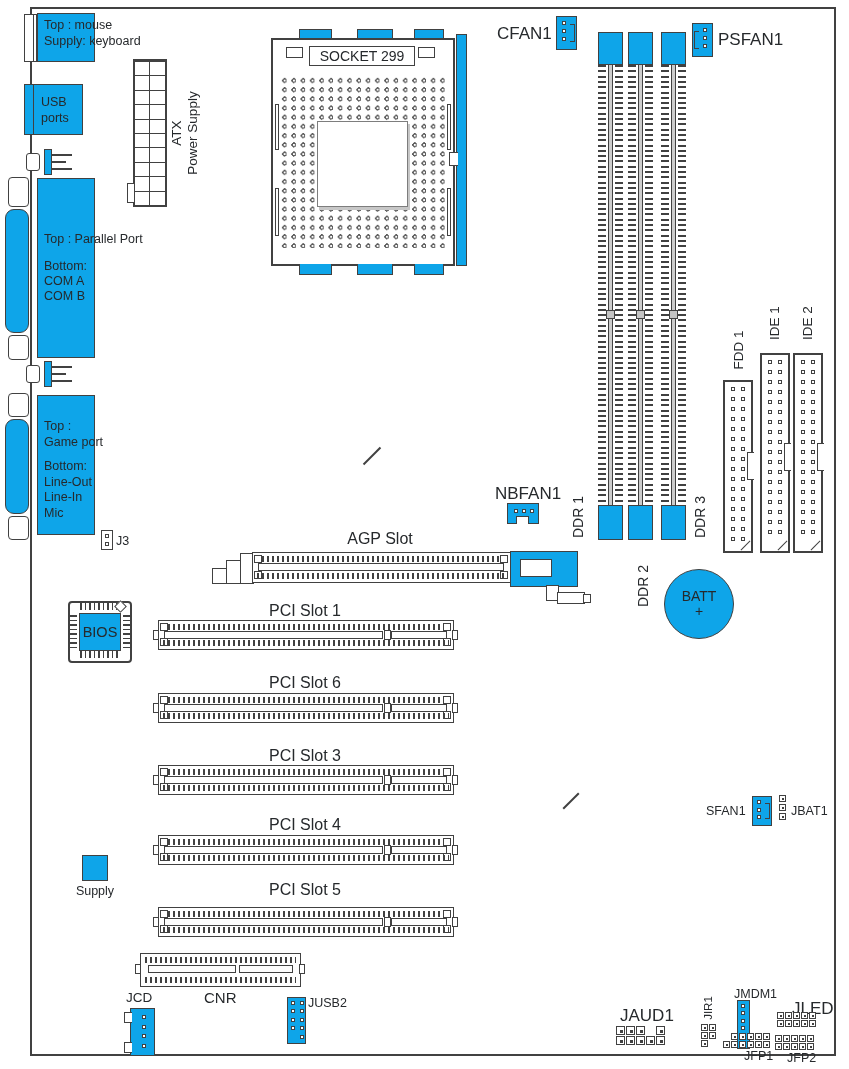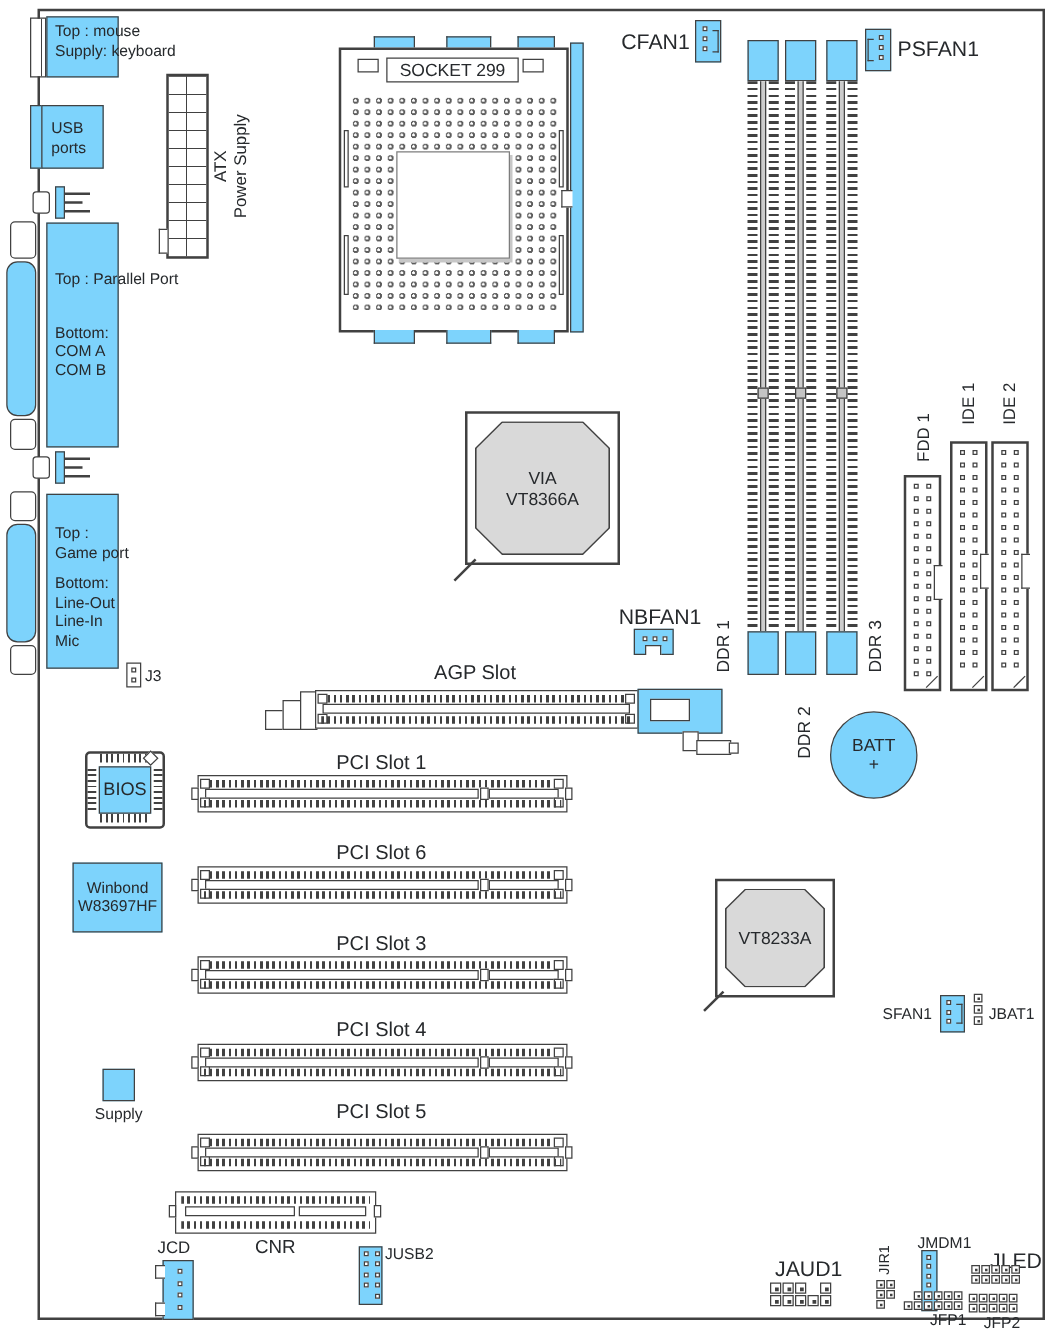--- a/index.html
+++ b/index.html
@@ -2,21 +2,21 @@
 <html><head>
 <meta charset="utf-8">
 <style>
   :root{--line:#414141;--txt:#26292c;--chip:#d9d9d9}
   *{box-sizing:border-box;margin:0;padding:0}
   body{background:#fff}
   #canvas{position:relative;width:849px;height:1069px;background:#fff;
     font-family:"Liberation Sans",sans-serif;color:var(--txt);overflow:hidden}
   .a{position:absolute}
   .bd{border:2px solid var(--line);background:#fff}
-  .bd15{border:1.5px solid var(--line);background:#7dd3fc}
+  .bd15{border:1.5px solid var(--line);background:#0ea5e9}
   .bd1{border:1px solid var(--line);background:#fff}
   .lbl{position:absolute;white-space:nowrap;font-size:17px;line-height:1.15}
   .s12{font-size:12.5px}.s14{font-size:14px}.s145{font-size:16px}.s11{font-size:11.5px}
   .ctr{text-align:center}
   .rot{transform:rotate(-90deg)}
   .lines{position:absolute;white-space:nowrap;font-size:12.5px;line-height:15.5px}
   
   .pinfield{position:absolute;background-image:radial-gradient(circle at 4.5px 4.5px,transparent 0 1.1px,#5c5c5c 1.2px 2.4px,transparent 2.5px);background-size:9.3px 9.2px}
   
   .slotbody{position:absolute;border:1.5px solid var(--line);background:#fff}
@@ -80,21 +80,21 @@
     <div class="a bd15" style="left:44px;top:361px;width:8px;height:26px"></div>
     <div class="a" style="left:52px;top:366px;width:20px;height:2px;background:var(--line)"></div>
     <div class="a" style="left:52px;top:373px;width:14px;height:2px;background:var(--line)"></div>
     <div class="a" style="left:52px;top:380px;width:20px;height:2px;background:var(--line)"></div>
   </div>
 
   <div class="a bd1" style="left:8px;top:177px;width:21px;height:30px;border-radius:4px"></div>
   <div class="a bd15" style="left:5px;top:209px;width:24px;height:124px;border-radius:9px"></div>
   <div class="a bd1" style="left:8px;top:335px;width:21px;height:25px;border-radius:4px"></div>
   <div class="a bd15" style="left:37px;top:178px;width:58px;height:180px"></div>
-  <div class="lines" style="left:44px;top:216px">
+  <div class="lines" style="left:44px;top:232px">
     <div>Top : Parallel Port</div>
   </div>
   <div class="lines" style="left:44px;top:259px;line-height:15px">
     <div>Bottom:</div>
     <div>COM A</div>
     <div>COM B</div>
   </div>
 
   <div class="a bd1" style="left:8px;top:393px;width:21px;height:24px;border-radius:4px"></div>
   <div class="a bd15" style="left:5px;top:419px;width:24px;height:95px;border-radius:9px"></div>
@@ -317,29 +317,20 @@
         <div class="pin"></div>
         <div class="pin"></div>
         <div class="pin"></div>
         <div class="pin"></div>
         <div class="pin"></div>
       </div>
     <div class="a" style="left:22px;top:88px;width:7px;height:28px;background:#fff;border:1px solid var(--line);border-right:0"></div>
     <div class="diag" style="left:14px;top:190px;width:13px"></div>
   </div>
 
-  <div class="a bd" style="left:372px;top:329px;width:124px;height:123px">
-    <div class="oct" style="inset:6px">
-        <div class="oct-in"></div>
-      </div>
-    <div class="chiptxt">
-      <div>VIA</div>
-      <div>VT8366A</div>
-    </div>
-  </div>
   <div class="a" style="left:360px;top:455px;width:24px;height:0;border-top:2px solid var(--line);transform:rotate(-45deg)"></div>
 
   <div class="lbl" style="left:495px;top:484px">NBFAN1</div>
   <div class="a bd15" style="left:507px;top:503px;width:32px;height:21px">
     <div class="pingrid" style="left: 6px; top: 5px; gap: 4px; grid-template-columns: repeat(3, auto);">
         <div class="pin"></div>
         <div class="pin"></div>
         <div class="pin"></div>
       </div>
     <div class="a" style="left:8px;top:12px;width:13px;height:8px;background:#fff;border:1px solid var(--line);border-bottom:0"></div>
@@ -430,41 +421,29 @@
     <div class="hticks" style="left:80px;top:603px;width:38px;height:7px"></div>
     <div class="hticks" style="left:80px;top:651px;width:38px;height:7px"></div>
     <div class="vteeth" style="left:70px;top:615px;width:7px;height:34px"></div>
     <div class="vteeth" style="left:123px;top:615px;width:7px;height:34px"></div>
     <div class="a bd15" style="left:79px;top:613px;width:42px;height:38px;display:flex;align-items:center;justify-content:center">
       <span style="font-size:14.5px">BIOS</span>
     </div>
     <div class="a bd1" style="left:116px;top:602px;width:9px;height:9px;transform:rotate(45deg)"></div>
   </div>
 
-  <div class="a bd15" style="left:58px;top:690px;width:72px;height:56px;display:flex;flex-direction:column;align-items:center;justify-content:center;font-size:12.5px;line-height:15px">
-    <div>Winbond</div>
-    <div>W83697HF</div>
-  </div>
 
   <div class="a bd15" style="left:82px;top:855px;width:26px;height:26px"></div>
   <div class="lbl s12 ctr" style="left:68px;top:884px;width:54px">Supply</div>
 
   <div class="a bd15" style="left:664px;top:569px;width:70px;height:70px;border-radius:50%;display:flex;flex-direction:column;align-items:center;justify-content:center;font-size:14px;line-height:15px">
     <div>BATT</div>
     <div>+</div>
   </div>
 
-  <div class="a bd" style="left:572px;top:703px;width:96px;height:95px">
-    <div class="oct" style="inset:6px">
-        <div class="oct-in"></div>
-      </div>
-    <div class="chiptxt">
-        <div>VT8233A</div>
-      </div>
-  </div>
   <div class="a" style="left:560px;top:800px;width:22px;height:0;border-top:2px solid var(--line);transform:rotate(-45deg)"></div>
 
   <div class="lbl s12" style="left:706px;top:804px">SFAN1</div>
   <div class="a bd15" style="left:752px;top:796px;width:20px;height:30px">
     <div class="pingrid" style="left: 4px; top: 3px; gap: 3.5px; grid-template-columns: repeat(1, auto);">
         <div class="pin"></div>
         <div class="pin"></div>
         <div class="pin"></div>
       </div>
     <div class="a" style="left:12px;top:6px;width:5px;height:16px;border:1.5px solid var(--line);border-left:0"></div>

